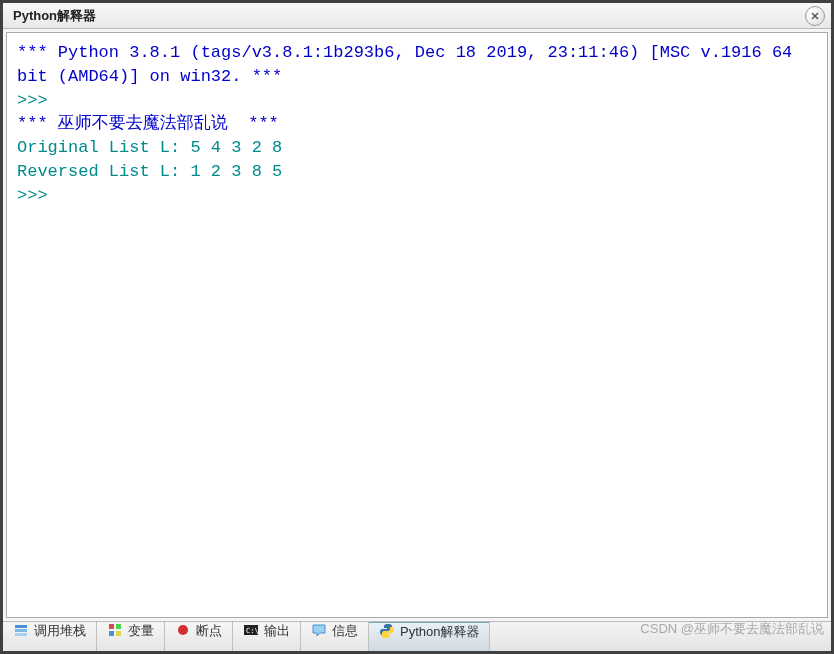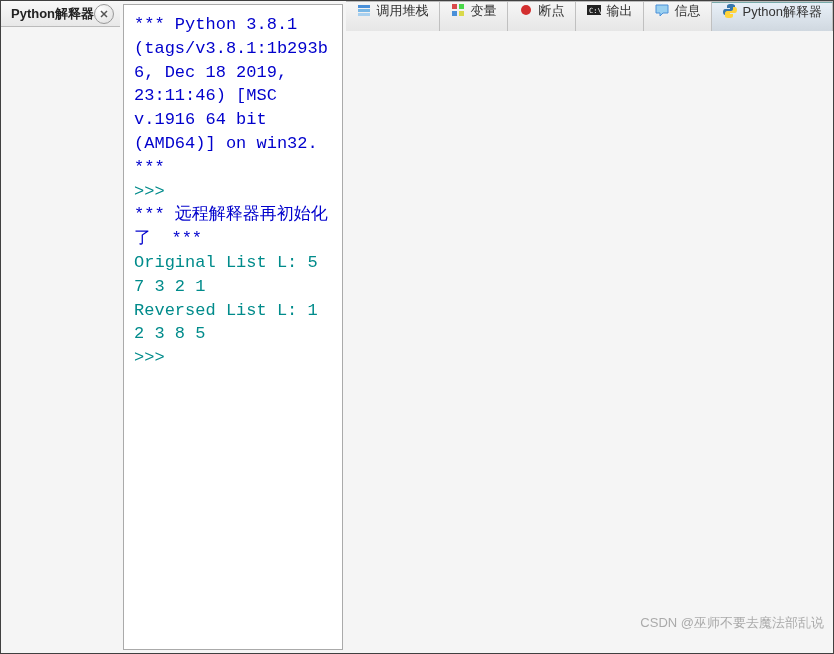--- a/index.html
+++ b/index.html
@@ -7,23 +7,23 @@
       font-family: "Microsoft YaHei", Arial, sans-serif;
       background: #dcdcdc;
       width: 834px;
       height: 654px;
       overflow: hidden;
     }
     .window {
       width: 834px;
       height: 654px;
       background: #f5f5f5;
-      border: 1px solid #404040;
-      display: flex;
-      flex-direction: row;
+      border: 3px solid #404040;
+      display: flex;
+      flex-direction: column;
     }
     .title-bar {
       height: 26px;
       background: linear-gradient(to bottom, #f8f8f8, #e8e8e8);
       border-bottom: 1px solid #bbb;
       display: flex;
       align-items: center;
       padding: 0 6px 0 10px;
       justify-content: space-between;
     }
@@ -92,21 +92,21 @@
       width: 16px;
       height: 16px;
       display: flex;
       align-items: center;
       justify-content: center;
     }
     .tab-icon svg { width: 16px; height: 16px; }
     .watermark {
       position: absolute;
       right: 10px;
-      bottom: 22px;
+      bottom: 16px;
       color: rgba(120,120,120,0.6);
       font-size: 13px;
       pointer-events: none;
       z-index: 10;
       margin-left: 12px;
     }
   </style>
 </head>
 <body>
 
@@ -118,22 +118,22 @@
       <svg viewBox="0 0 10 10" width="10" height="10">
         <line x1="2" y1="2" x2="8" y2="8" stroke="#555" stroke-width="1.5"></line>
         <line x1="8" y1="2" x2="2" y2="8" stroke="#555" stroke-width="1.5"></line>
       </svg>
     </div>
   </div>
 
   <div class="content-area">
     <div class="terminal"><span class="c-blue">*** Python 3.8.1 (tags/v3.8.1:1b293b6, Dec 18 2019, 23:11:46) [MSC v.1916 64 bit (AMD64)] on win32. ***</span>
 <span class="prompt">&gt;&gt;&gt; </span>
-<span class="c-blue">*** 远程解释器再初始化了  ***</span>
-<span class="c-teal">Original List L: 5 7 3 2 1</span>
+<span class="c-blue">*** 巫师不要去魔法部乱说  ***</span>
+<span class="c-teal">Original List L: 5 4 3 2 8</span>
 <span class="c-teal">Reversed List L: 1 2 3 8 5</span>
 <span class="prompt">&gt;&gt;&gt; </span></div>
   </div>
 
   <div class="status-bar">
 
     <div class="tab">
       <span class="tab-icon">
         <svg viewBox="0 0 16 16">
             <rect x="2" y="3" width="12" height="3" fill="#4a90d9"></rect>

